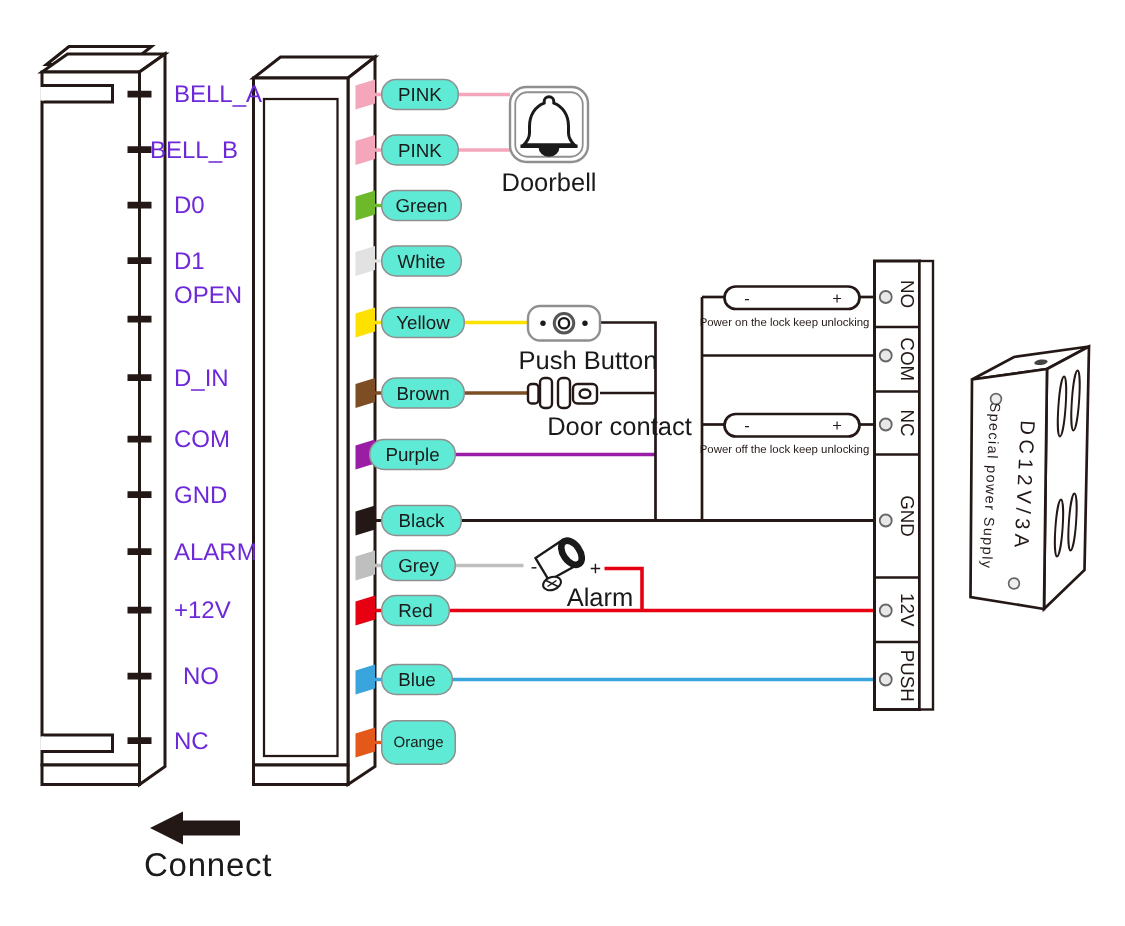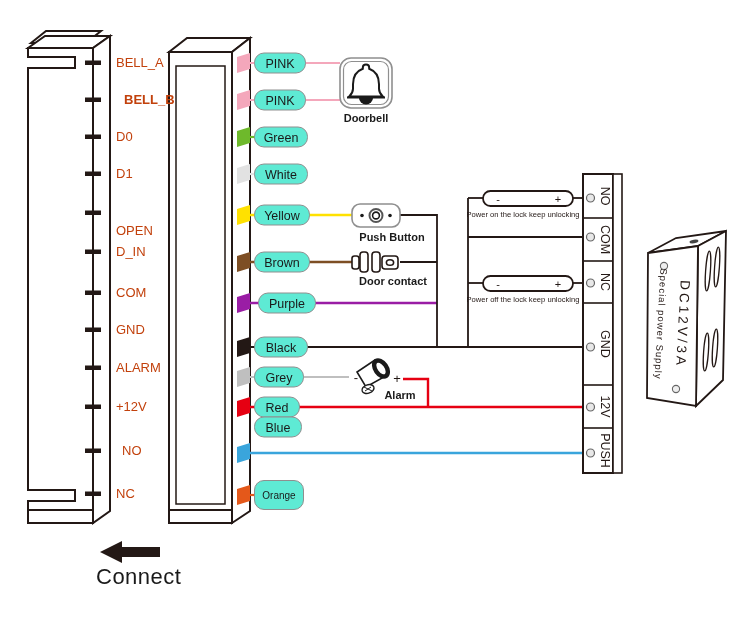--- a/index.html
+++ b/index.html
@@ -1,24 +1,24 @@
 <!DOCTYPE html>
 <html><head>
 <meta charset="utf-8">
 <style>
   html,body{margin:0;padding:0;background:#fff;}
   .stage{position:relative;width:750px;height:617px;background:#fff;overflow:hidden;
          font-family:"Liberation Sans",sans-serif;}
   .stage svg{position:absolute;left:0;top:0;}
-  .pin-label{position:absolute;font-size:13px;color:#c2410c;white-space:nowrap;}
+  .pin-label{position:absolute;font-size:16px;color:#6d28d9;white-space:nowrap;}
   .pill{position:absolute;transform:translateY(-50%);background:#5eead4;border:1.6px solid #8f8f8f;
         border-radius:10px;display:flex;align-items:center;justify-content:center;
         font-size:12.5px;color:#1a1a1a;box-sizing:border-box;height:21px;}
   .pill.small{font-size:10px;height:30px;}
-  .caption{position:absolute;transform:translateX(-50%);font-size:11px;color:#1a1a1a;white-space:nowrap;font-weight:bold;}
+  .caption{position:absolute;transform:translateX(-50%);font-size:17px;color:#1a1a1a;white-space:nowrap;}
   .connect{position:absolute;font-size:22px;color:#1a1a1a;letter-spacing:.5px;}
   text{font-family:"Liberation Sans",sans-serif;fill:#231815;}
 </style>
 </head>
 <body>
 
 <div class="stage">
 
 <svg width="750" height="617" viewBox="0 0 750 617">
 
@@ -188,45 +188,45 @@
       <ellipse cx="715" cy="348" rx="2.4" ry="19" transform="rotate(4 715 348)"></ellipse>
     </g>
     <text x="682" y="324" font-size="13.5" letter-spacing="3" text-anchor="middle" dominant-baseline="middle" transform="rotate(93 682 324)">DC12V/3A</text>
     <text x="660" y="324" font-size="9.5" letter-spacing="1" text-anchor="middle" dominant-baseline="middle" transform="rotate(93 660 324)">Special power Supply</text>
   </g>
 
   <polygon points="160,547 122,547 122,541 100,552 122,563 122,557 160,557" fill="#231815"></polygon>
 </svg>
 
 <div class="pin-label" style="left:116px;top:55px;">BELL_A</div>
-<div class="pin-label" style="left:124px;top:92px;font-weight:bold;">BELL_B</div>
+<div class="pin-label" style="left:100px;top:92px;">BELL_B</div>
 <div class="pin-label" style="left:116px;top:129px;">D0</div>
 <div class="pin-label" style="left:116px;top:166px;">D1</div>
-<div class="pin-label" style="left:116px;top:223px;text-align:center;">OPEN</div>
+<div class="pin-label" style="left:116px;top:189px;text-align:center;">OPEN</div>
 <div class="pin-label" style="left:116px;top:244px;">D_IN</div>
 <div class="pin-label" style="left:116px;top:285px;">COM</div>
 <div class="pin-label" style="left:116px;top:322px;">GND</div>
 <div class="pin-label" style="left:116px;top:360px;">ALARM</div>
 <div class="pin-label" style="left:116px;top:399px;text-align:right;">+12V</div>
 <div class="pin-label" style="left:122px;top:443px;">NO</div>
 <div class="pin-label" style="left:116px;top:486px;">NC</div>
 
 <div class="pill" style="left:254px;top:63px;width:52px;">PINK</div>
 <div class="pill" style="left:254px;top:100px;width:52px;">PINK</div>
 <div class="pill" style="left:254px;top:137px;width:54px;">Green</div>
 <div class="pill" style="left:254px;top:174px;width:54px;">White</div>
 <div class="pill" style="left:254px;top:215px;width:56px;">Yellow</div>
 <div class="pill" style="left:254px;top:262px;width:56px;">Brown</div>
-<div class="pill" style="left:258px;top:303px;width:58px;">Purple</div>
+<div class="pill" style="left:246px;top:303px;width:58px;">Purple</div>
 <div class="pill" style="left:254px;top:347px;width:54px;">Black</div>
 <div class="pill" style="left:254px;top:377px;width:50px;">Grey</div>
 <div class="pill" style="left:254px;top:407px;width:46px;text-align:center;">Red</div>
-<div class="pill" style="left:254px;top:427px;width:48px;">Blue</div>
+<div class="pill" style="left:254px;top:453px;width:48px;">Blue</div>
 <div class="pill small" style="left:254px;top:495px;width:50px;">Orange</div>
 
 <div class="caption" style="left:366px;top:112px;">Doorbell</div>
 <div class="caption" style="left:392px;top:231px;">Push Button</div>
-<div class="caption" style="left:393px;top:275px;">Door contact</div>
+<div class="caption" style="left:413px;top:275px;">Door contact</div>
 <div class="caption" style="left:400px;top:389px;">Alarm</div>
 
 <div class="connect" style="left:96px;top:564px;">Connect</div>
 
 </div>
 
 </body></html>

